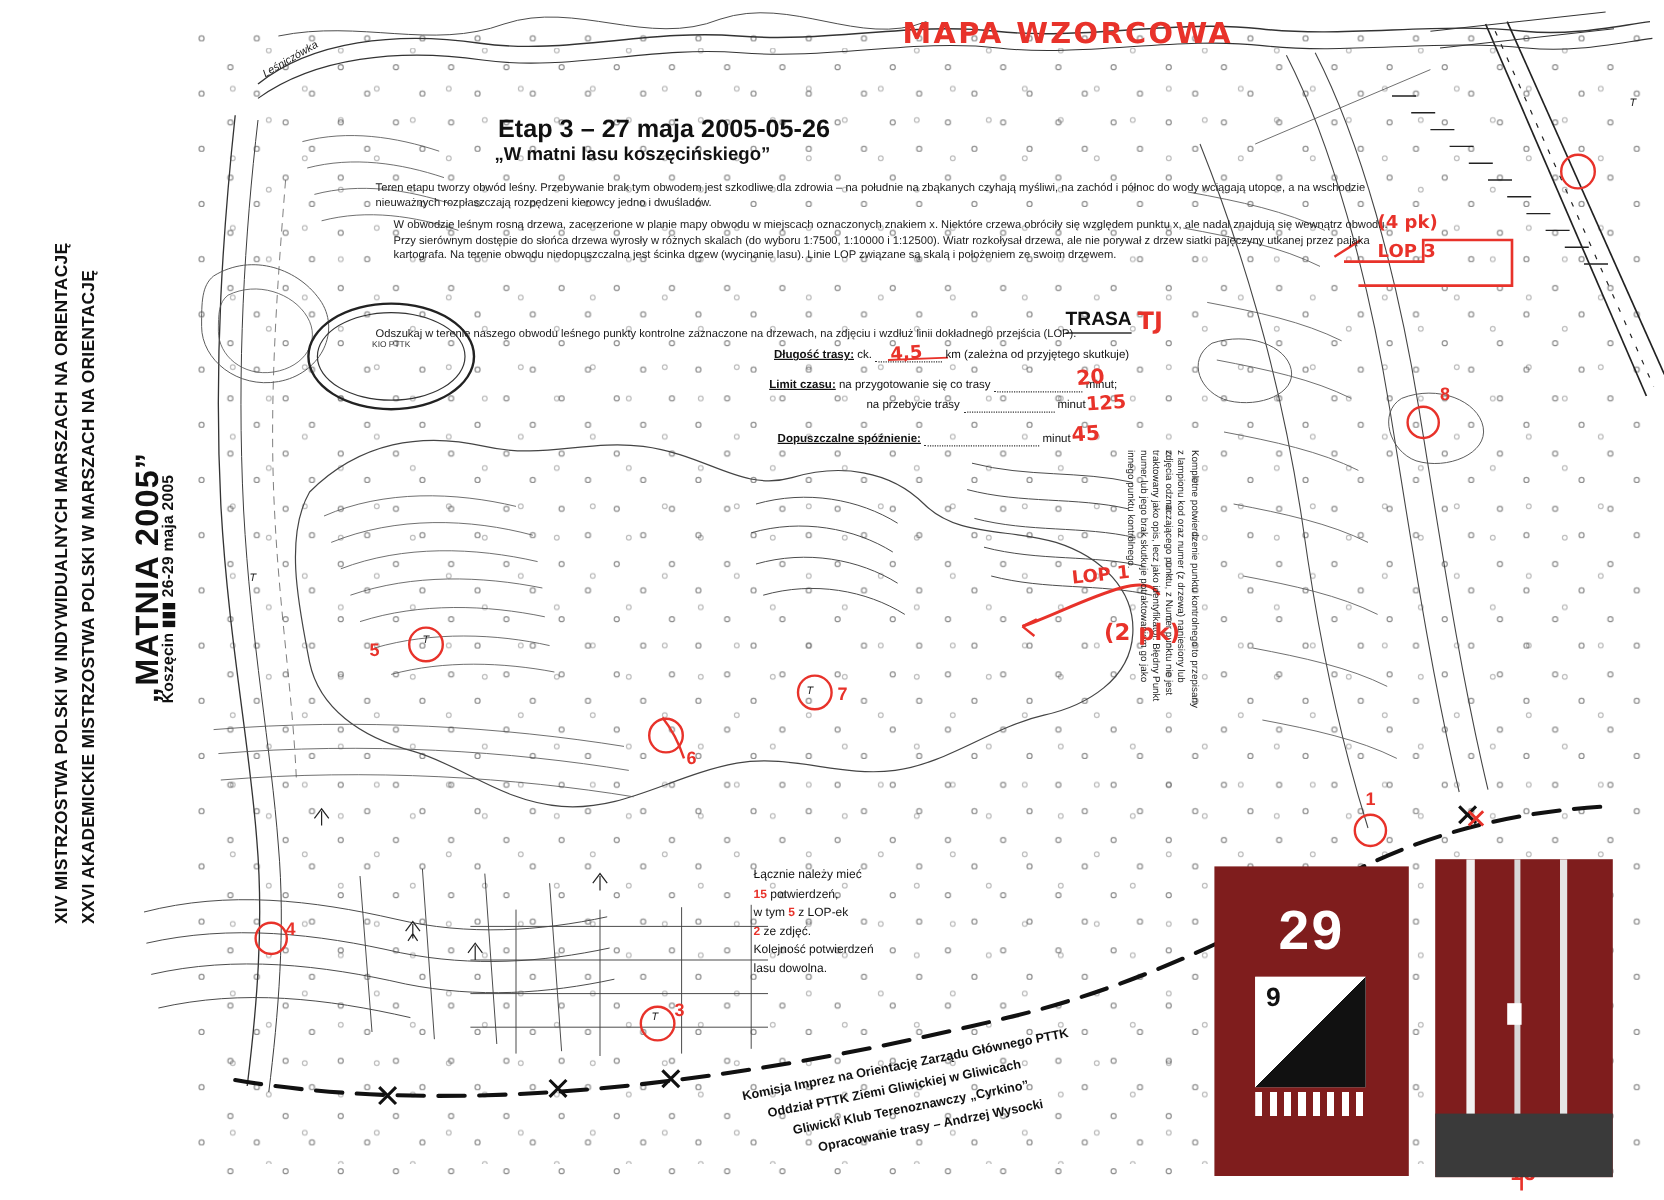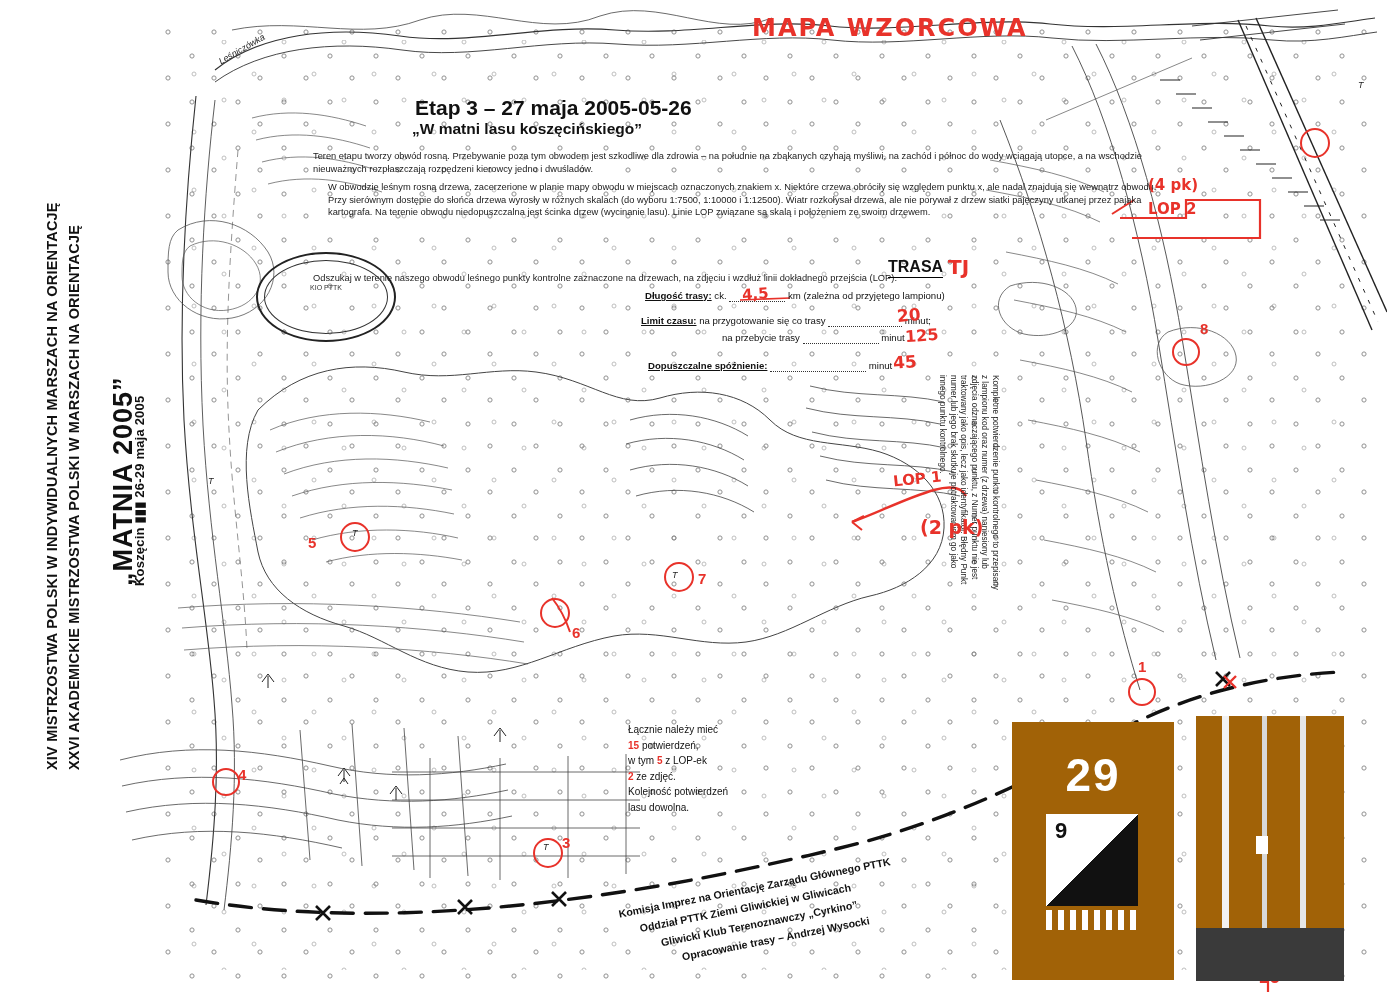--- a/index.html
+++ b/index.html
@@ -76,21 +76,21 @@
   .ctrlcirc{position:absolute;border:2px solid #e8322a;border-radius:50%;}
 
   
   .redsvg{position:absolute;left:0;top:0;width:1387px;height:1000px;pointer-events:none;}
 
   
   .lopnote{position:absolute;left:628px;top:722px;font-size:10px;line-height:15.5px;color:#111;}
   .lopnote .rd{color:#e8322a;font-weight:bold;}
 
   
-  .photo{position:absolute;background:#a16207;overflow:hidden;}
+  .photo{position:absolute;background:#7f1d1d;overflow:hidden;}
   #photo1{left:1012px;top:722px;width:162px;height:258px;}
   #photo2{left:1196px;top:716px;width:148px;height:265px;}
 
   .ph-num{position:absolute;left:50%;transform:translateX(-50%);top:26px;
     color:#fff;font-size:46px;font-weight:bold;letter-spacing:2px;}
   .ph-plate{position:absolute;left:34px;top:92px;width:92px;height:92px;background:#fff;}
   .ph-plate .diag{position:absolute;inset:0;background:linear-gradient(to bottom right,#fff 0 50%,#111 50% 100%);}
   .ph-plate .num{position:absolute;left:9px;top:4px;color:#111;font-size:22px;font-weight:bold;}
   .ph-teeth{position:absolute;left:34px;top:188px;width:92px;height:20px;
     background:repeating-linear-gradient(90deg,#fff 0 6px,transparent 6px 12px);}
@@ -269,31 +269,31 @@
   </svg>
 
   <div class="vtitle" id="vt1">XIV MISTRZOSTWA POLSKI W INDYWIDUALNYCH MARSZACH NA ORIENTACJĘ</div>
   <div class="vtitle" id="vt2">XXVI AKADEMICKIE MISTRZOSTWA POLSKI W MARSZACH NA ORIENTACJĘ</div>
   <div class="vtitle" id="vt3">„MATNIA 2005”</div>
   <div class="vtitle" id="vt4">Koszęcin ▮▮▮ 26-29 maja 2005</div>
 
   <div class="etap">Etap 3 – 27 maja 2005-05-26</div>
   <div class="etap2">„W matni lasu koszęcińskiego”</div>
 
-  <div class="para" id="p1">Teren etapu tworzy obwód rosną. Przebywanie poza tym obwodem jest szkodliwe dla zdrowia – na południe na zbąkanych czyhają myśliwi, na zachód i północ do wody wciągają utopce, a na wschodzie nieuważnych rozpłaszczają rozpędzeni kierowcy jedno i dwuśladów.</div>
+  <div class="para" id="p1">Teren etapu tworzy obwód leśny. Przebywanie brak tym obwodem jest szkodliwe dla zdrowia – na południe na zbąkanych czyhają myśliwi, na zachód i północ do wody wciągają utopce, a na wschodzie nieuważnych rozpłaszczają rozpędzeni kierowcy jedno i dwuśladów.</div>
   <div class="para" id="p2">W obwodzie leśnym rosną drzewa, zacerzerione w planie mapy obwodu w miejscach oznaczonych znakiem x. Niektóre crzewa obróciły się względem punktu x, ale nadal znajdują się wewnątrz obwodu. Przy sierównym dostępie do słońca drzewa wyrosły w różnych skalach (do wyboru 1:7500, 1:10000 i 1:12500). Wiatr rozkołysał drzewa, ale nie porywał z drzew siatki pajęczyny utkanej przez pająka kartografa. Na terenie obwodu niedopuszczalna jest ścinka drzew (wycinanie lasu). Linie LOP związane są skalą i położeniem ze swoim drzewem.</div>
   <div class="para" id="p3">Odszukaj w terenie naszego obwodu leśnego punkty kontrolne zaznaczone na drzewach, na zdjęciu  i wzdłuż linii dokładnego przejścia (LOP).</div>
 
   <div class="trasa">TRASA</div>
 
   <div class="lbl" id="l1">
     <u>Długość trasy:</u>
     <span>ck.</span>
     <span class="dotline" style="width:56px;">&nbsp;</span>
-    <span>km (zależna od przyjętego lampionu)</span>
+    <span>km (zależna od przyjętego skutkuje)</span>
   </div>
 
   <div class="lbl" id="l2">
     <u>Limit czasu:</u>
     <span>na przygotowanie się co trasy</span>
     <span class="dotline" style="width:74px;">&nbsp;</span>
     <span>minut;</span>
   </div>
 
   <div class="lbl" id="l3">
@@ -310,21 +310,21 @@
 
   <div class="rot-right">Kompletne potwierdzenie punktu kontrolnego to przepisany z lampionu kod oraz numer (z drzewa) naniesiony lub zdjęcia odznaczającego punktu, z Numer punktu nie jest traktowany jako opis, lecz jako identyfikator. Błędny Punkt numer lub jego brak skutkuje potraktowaniem go jako innego punktu kontrolnego.</div>
 
   <div class="hand" id="h-mapa">MAPA WZORCOWA</div>
   <div class="hand" id="h-tj">TJ</div>
   <div class="hand" id="h-45km">4,5</div>
   <div class="hand" id="h-20">20</div>
   <div class="hand" id="h-125">125</div>
   <div class="hand" id="h-45">45</div>
   <div class="hand" id="h-3pk">(4 pk)</div>
-  <div class="hand" id="h-lop2">LOP 2</div>
+  <div class="hand" id="h-lop2">LOP 3</div>
   <div class="hand" id="h-lop1">LOP 1</div>
   <div class="hand" id="h-2pk">(2 pk)</div>
   <div class="hand" id="h-10">10</div>
 
   <div class="ctrlcirc" style="left:1128px;top:678px;width:24px;height:24px;"></div>
   <div class="ctrl" style="left:1138px;top:658px;">1</div>
 
   <div class="ctrlcirc" style="left:1040px;top:738px;width:22px;height:22px;"></div>
   <div class="ctrl" style="left:1070px;top:736px;">2</div>
 

